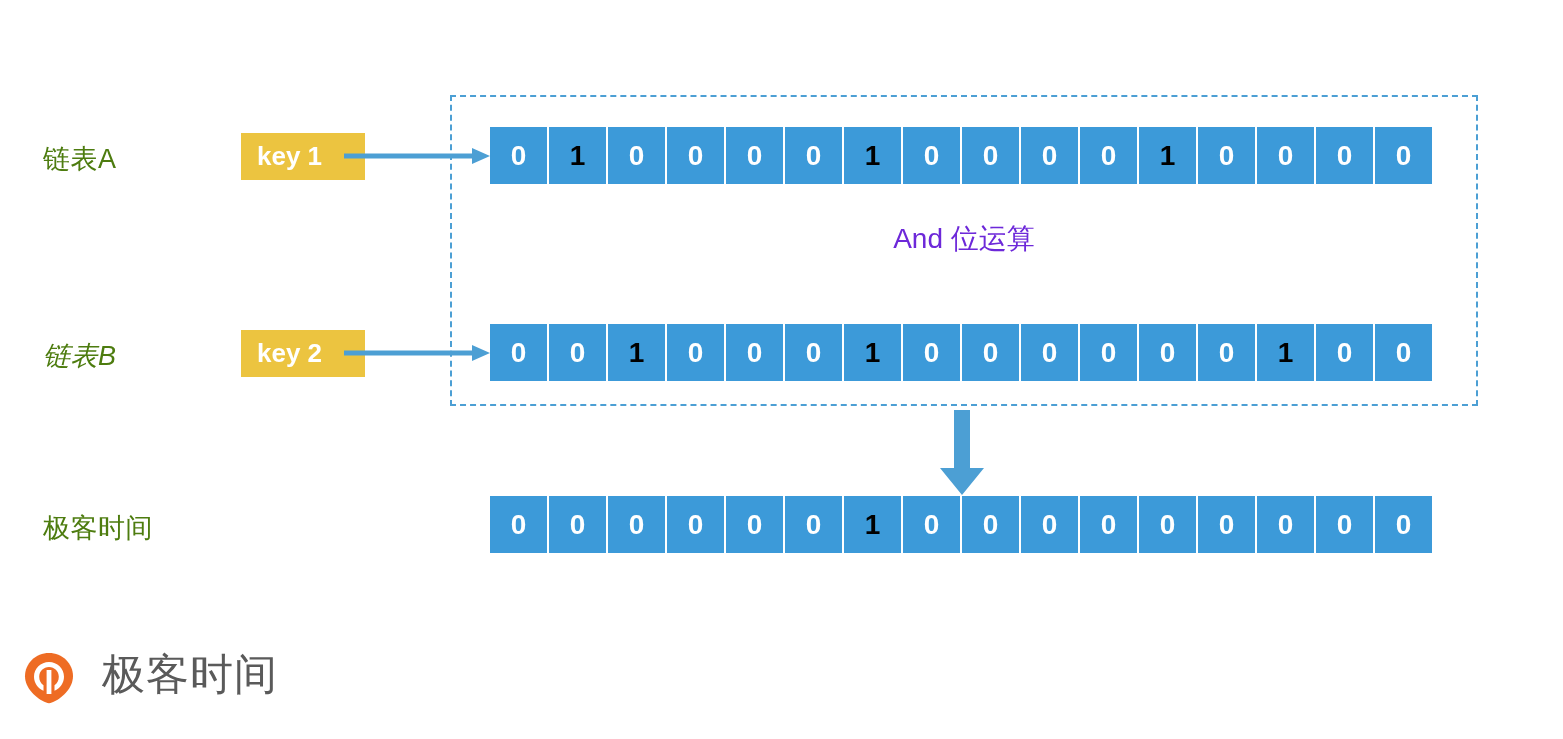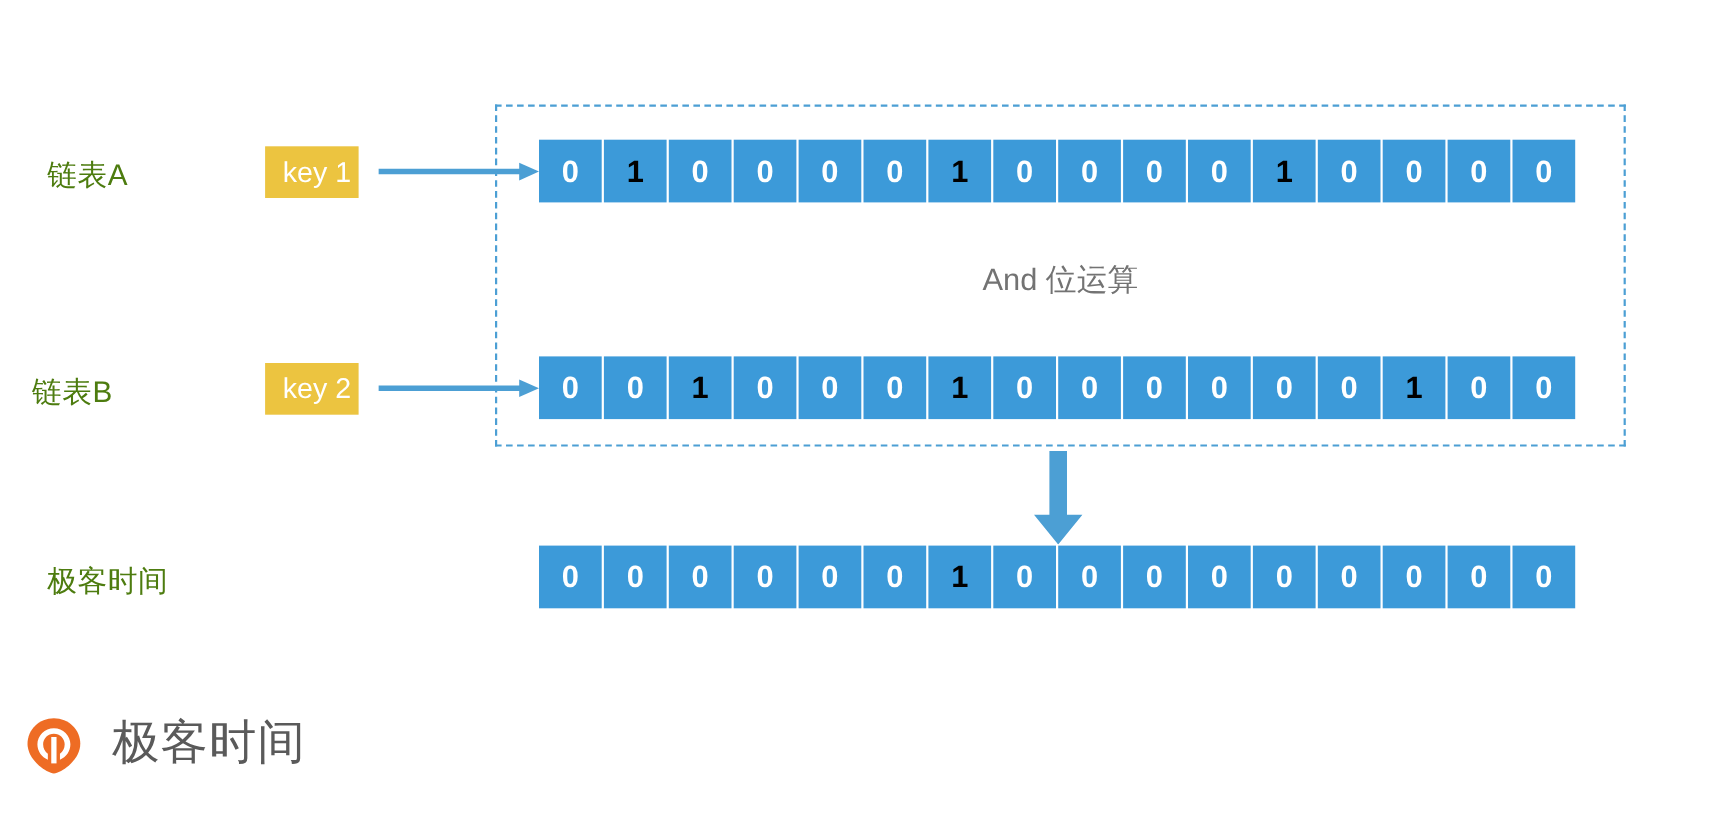--- a/index.html
+++ b/index.html
@@ -29,35 +29,36 @@
 
   
   .row-label {
     position: absolute;
     font-size: 27px;
     color: #4d7c0f;
     white-space: nowrap;
     letter-spacing: 0.5px;
   }
   #label-list-a  { left: 43px; top: 141px; }
-  #label-list-b  { left: 29px; top: 338px; }
+  #label-list-b  { left: 43px; top: 338px; font-style: italic; }
   #label-result  { left: 43px; top: 510px; }
 
   
   .key-chip {
     position: absolute;
-    width: 85px;
+    width: 124px;
     height: 47px;
     background: #ECC440;
     color: #ffffff;
     font-size: 26px;
     display: flex;
     align-items: center;
     padding-left: 16px;
     box-sizing: border-box;
+    font-weight: bold;
   }
   #key-chip-1 { left: 241px; top: 133px; }
   #key-chip-2 { left: 241px; top: 330px; }
 
   
   .connector {
     position: absolute;
     height: 22px;
     width: 146px;
     pointer-events: none;
@@ -88,25 +89,25 @@
     box-sizing: border-box;
   }
   .bit-cell.bit-on {
     color: #000000;
   }
 
   
   #operation-caption {
     position: absolute;
     left: 450px;
-    top: 236px;
+    top: 220px;
     width: 1028px;
     text-align: center;
     font-size: 28px;
-    color: #737373;
+    color: #6d28d9;
   }
 
   
   #result-arrow {
     position: absolute;
     left: 938px;
     top: 410px;
     width: 48px;
     height: 85px;
   }

